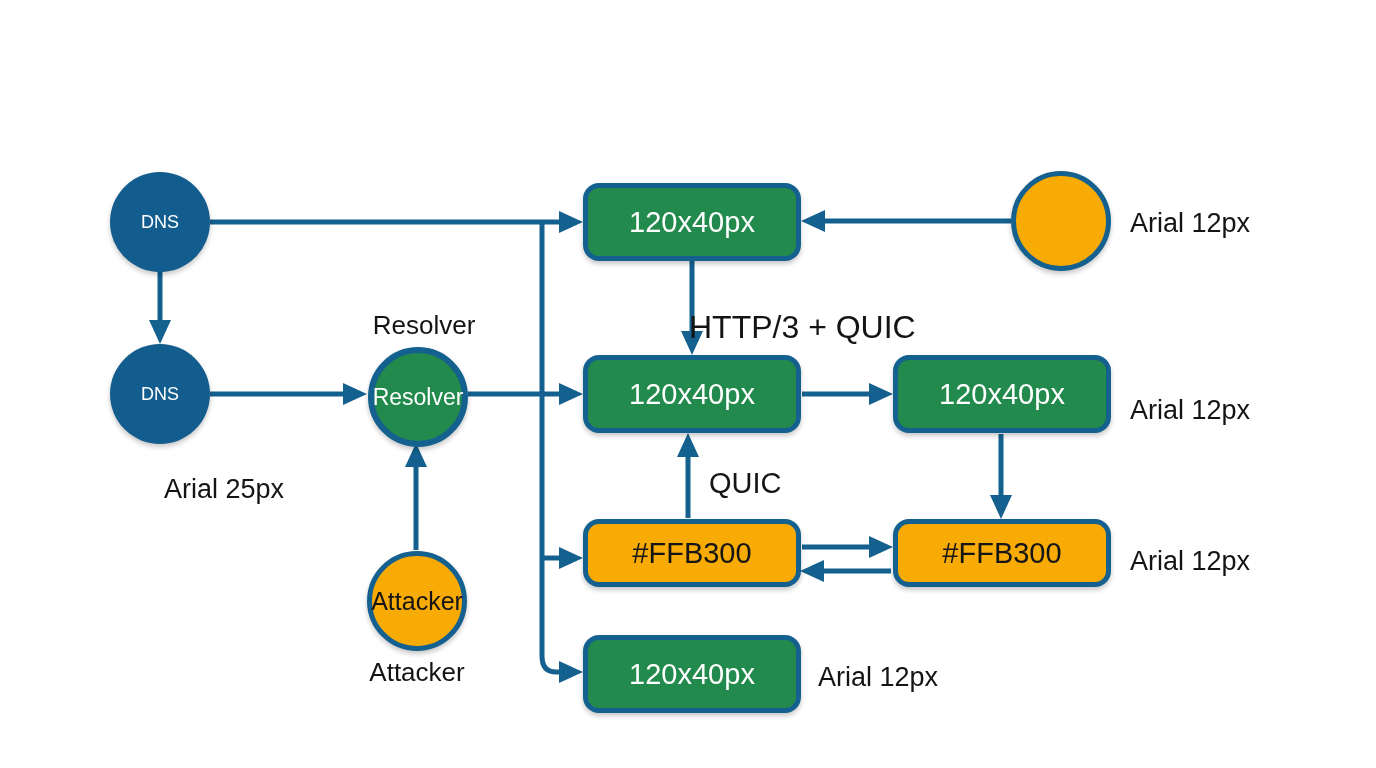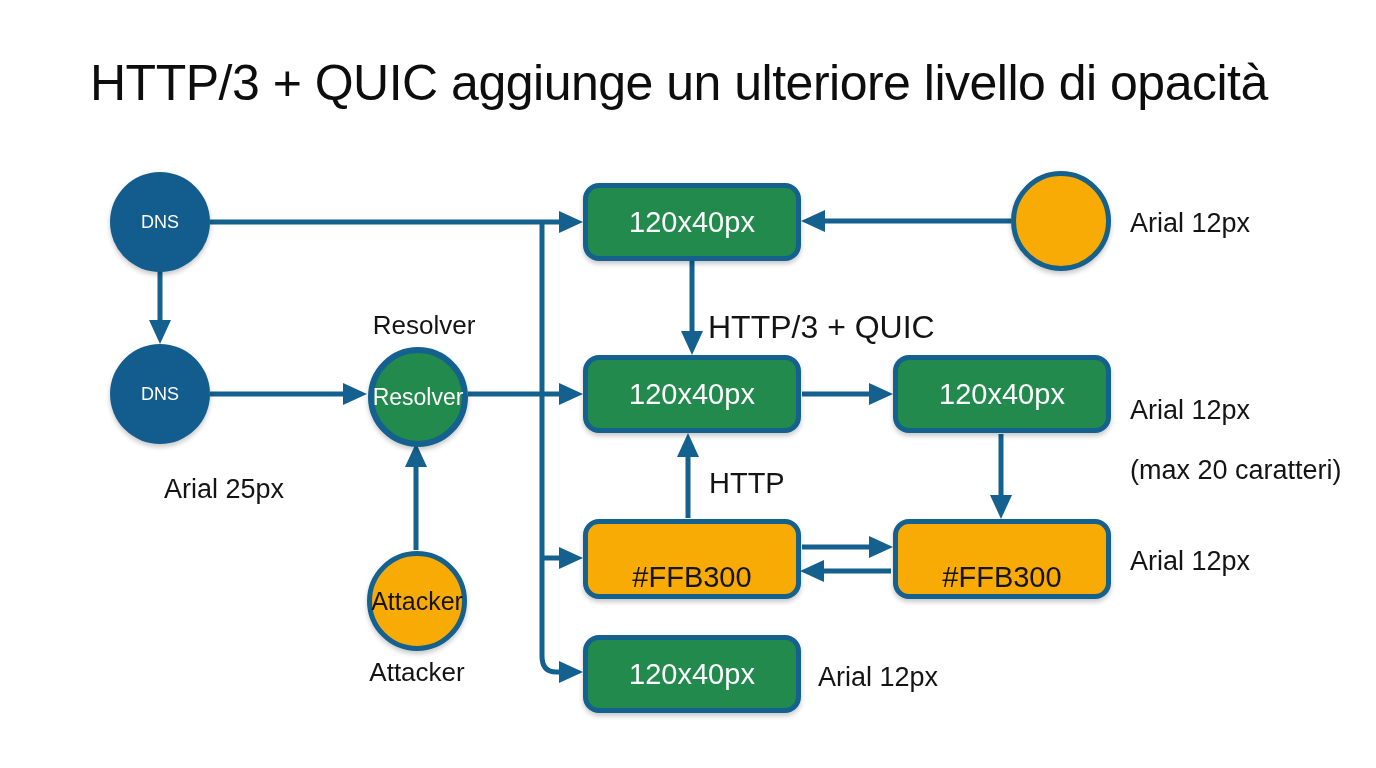--- a/index.html
+++ b/index.html
@@ -53,21 +53,21 @@
     height: 78px;
     border: 5px solid var(--line);
     border-radius: 16px;
     display: flex;
     align-items: center;
     justify-content: center;
     font-size: 29px;
     box-shadow: 0 3px 5px rgba(0,0,0,0.22);
   }
   .box.green  { background: var(--green); color: #ffffff; }
-  .box.orange { background: var(--orange); color: #151515; height: 80px; align-items: flex-end; }
+  .box.orange { background: var(--orange); color: #151515; height: 68px; }
   .note {
     position: absolute;
     font-size: 27px;
     line-height: 30px;
     white-space: pre-line;
     color: #141414;
   }
   .caption {
     position: absolute;
     font-size: 26px;
@@ -99,21 +99,20 @@
       <path d="M688,518 V455" marker-end="url(#ah)"></path>
       <path d="M416,550 V465" marker-end="url(#ah)"></path>
       <path d="M802,394 H871" marker-end="url(#ah)"></path>
       <path d="M1001,434 V497" marker-end="url(#ah)"></path>
       <path d="M802,547 H871" marker-end="url(#ah)"></path>
       <path d="M891,571 H822" marker-end="url(#ah)"></path>
       <path d="M1011,221 H823" marker-end="url(#ah)"></path>
     </g>
   </svg>
 
-  <div class="title">HTTP/3 + QUIC aggiunge un ulteriore livello di opacità</div>
 
   <div class="circle blue" style="left:110px; top:172px;">
     <span>DNS</span>
   </div>
 
   <div class="circle blue" style="left:110px; top:344px;">
     <span>DNS</span>
   </div>
 
   <div class="caption" style="left:368px; top:310px; width:112px;">Resolver</div>
@@ -153,24 +152,23 @@
   <div class="box green" style="left:583px; top:635px;">
     <span>120x40px</span>
   </div>
 
   <div class="note" style="left:164px; top:474px;">Arial 25px</div>
 
   <div class="note" style="left:1130px; top:208px;">Arial 12px</div>
 
   <div class="note" style="left:1130px; top:365px;">
     <div>Arial 12px</div>
-    <div>(max 20 caratteri)</div>
   </div>
 
   <div class="note" style="left:1130px; top:546px;">Arial 12px</div>
 
   <div class="note" style="left:818px; top:662px;">Arial 12px</div>
 
-  <div class="note edge-label-big" style="left:708px; top:312px;">HTTP/3 + QUIC</div>
+  <div class="note edge-label-big" style="left:689px; top:312px;">HTTP/3 + QUIC</div>
 
-  <div class="note edge-label-mid" style="left:709px; top:468px;">HTTP</div>
+  <div class="note edge-label-mid" style="left:709px; top:468px;">QUIC</div>
 
 </div>
 
 </body></html>

